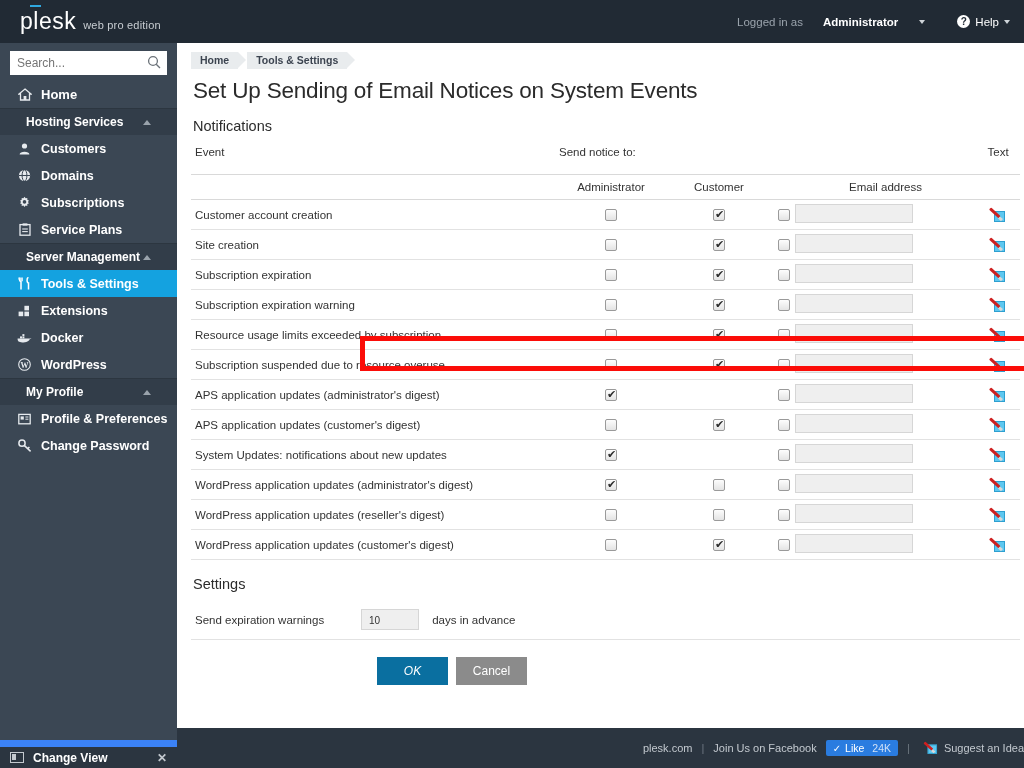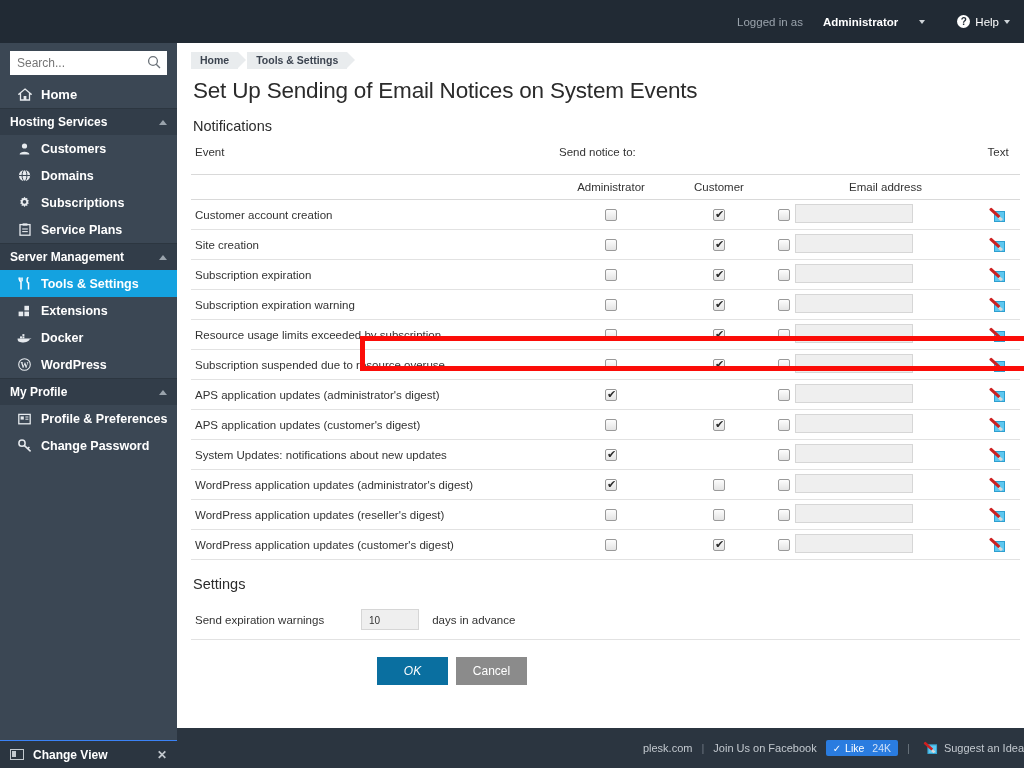--- a/index.html
+++ b/index.html
@@ -56,21 +56,21 @@
   }
   #searchbox input {
     border: 0; outline: 0; background: transparent; font-size: 12px;
     color: #333; padding: 0 22px 0 7px; width: 100%; height: 22px;
     font-family: "Liberation Sans", sans-serif;
   }
   #searchbox .mag { position: absolute; right: 6px; top: 4px; }
 
   .nav-group {
     background: #323d49; color: #fff; font-size: 12px; font-weight: bold;
-    padding: 6px 10px; display: flex; align-items: center;
+    padding: 6px 26px; display: flex; align-items: center;
     border-top: 1px solid #2c3640;
   }
   .nav-group .arr {
     margin-left: auto; width: 0; height: 0;
     border-left: 4px solid transparent; border-right: 4px solid transparent;
     border-bottom: 5px solid #9aa3ac;
   }
   .nav-item {
     display: flex; align-items: center; height: 27px; padding-left: 16px;
     color: #fff; font-size: 12.5px; font-weight: bold;
@@ -80,21 +80,21 @@
   .nav-item .ico {
     width: 17px; margin-right: 8px; display: flex; align-items: center;
     justify-content: center; font-size: 12px; color: #e6eaee;
   }
   .nav-item.active .ico { color: #fff; }
 
   #changeview {
     position: absolute; bottom: 0; left: 0; width: 177px; height: 28px;
     background: #2b3views; background: #2b3540; color: #fff; font-size: 12px;
     font-weight: bold; display: flex; align-items: center; padding: 0 10px;
-    border-top: 1px solid #3b82f6;
+    border-top: 7px solid #3b82f6;
   }
   #changeview .cv-ico {
     width: 14px; height: 11px; border: 1.6px solid #c3c9cf; margin-right: 9px;
     position: relative;
   }
   #changeview .cv-ico:after {
     content: ""; position: absolute; left: 1px; top: 1px;
     width: 4px; height: 5.5px; background: #c3c9cf;
   }
   #changeview .x { margin-left: auto; color: #c3c9cf; font-size: 12px; }
@@ -218,20 +218,27 @@
   }
   .like .chk { margin-right: 4px; font-size: 10px; }
   .like .cnt { color: #cfe0f7; margin-left: 8px; }
   #suggest { display: inline-flex; align-items: center; margin-left: 4px; }
   #suggest .pen-ico { transform: scale(.85); margin-right: 4px; }
 </style>
 </head>
 <body>
 
 <div id="topbar">
+  <div id="logo">
+    <span class="word">plesk</span>
+    <span class="word" style="position:absolute;">
+        <span class="ul"></span>
+      </span>
+    <span class="edition">web pro edition</span>
+  </div>
   <div id="header-right">
     <span class="muted">Logged in as</span>
     <span class="strong">Administrator</span>
     <span class="caret-d"></span>
     <span id="help-grp">
       <span class="qmark">?</span>
       <span>Help</span>
       <span class="caret-d"></span>
     </span>
   </div>

